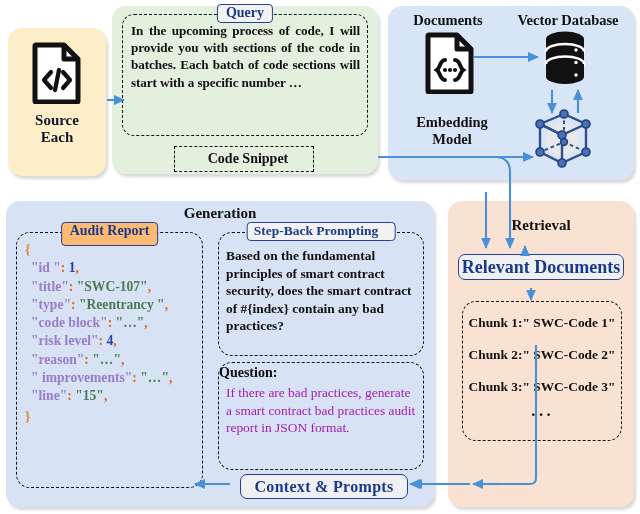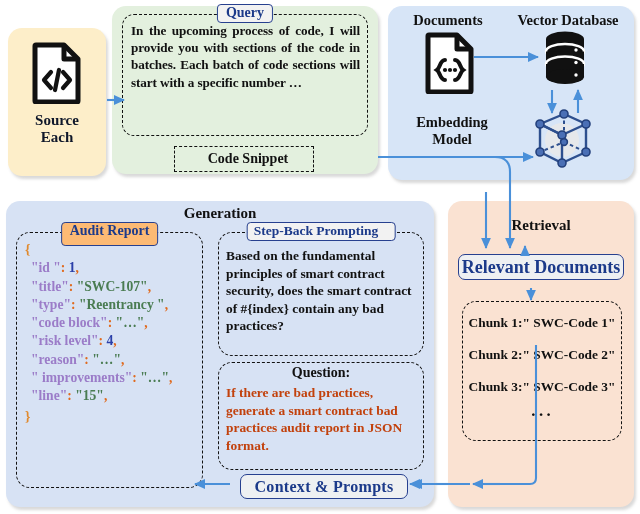--- a/index.html
+++ b/index.html
@@ -162,25 +162,25 @@
   }
   #question-box {
     position: absolute;
     left: 212px; top: 161px; width: 206px; height: 108px;
     border: 1.7px dashed #111;
     border-radius: 14px;
     box-sizing: border-box;
   }
   #question-heading {
     position: absolute; left: 0; right: 0; top: 2px;
-    text-align: center; font-size: 14px; font-weight: bold; color: #111;
+    font-size: 14px; font-weight: bold; color: #111;
   }
   #question-text {
     position: absolute; left: 7px; right: 5px; top: 21px;
-    font-size: 13.4px; font-weight: bold; line-height: 1.31; color: #c2410c;
+    font-size: 13.4px; font-weight: normal; line-height: 1.31; color: #a21caf;
   }
   #context-pill {
     position: absolute;
     left: 234px; top: 273px; width: 168px; height: 25px;
     background: #eef0f2;
     border: 1.5px solid #27408f;
     border-radius: 7px;
     box-sizing: border-box;
     display: flex; align-items: center; justify-content: center;
   }

